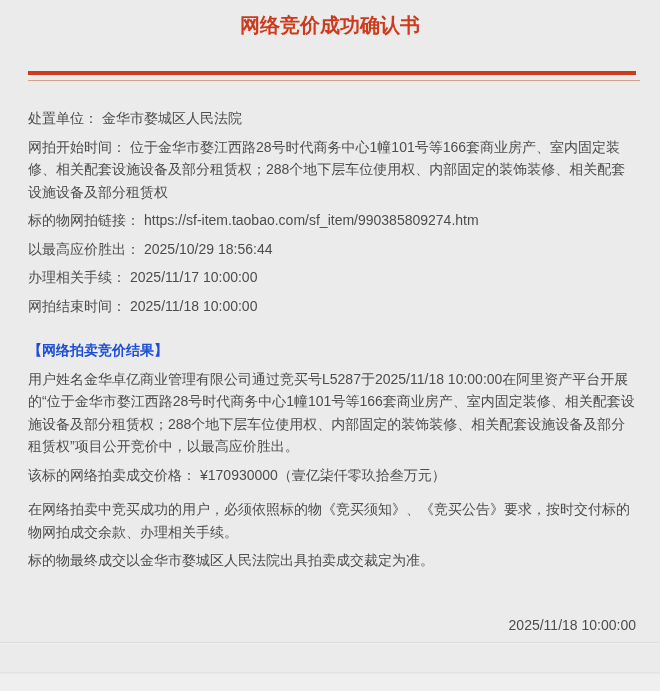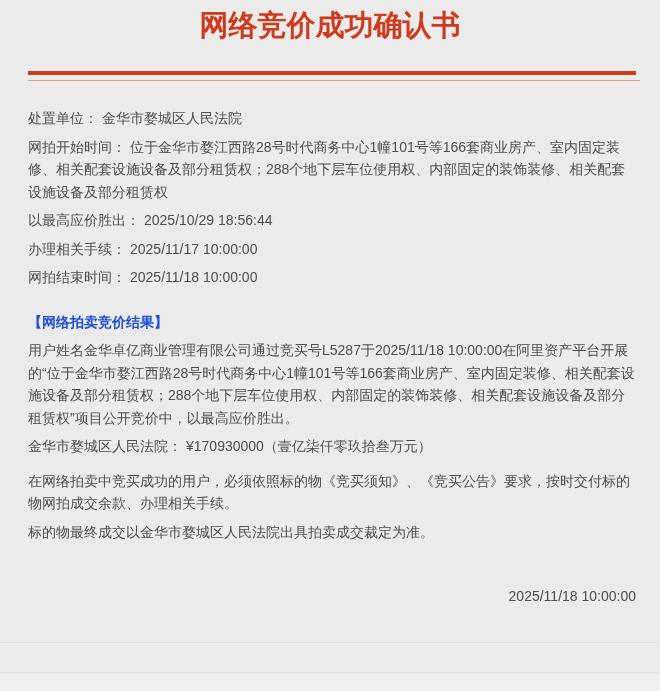--- a/index.html
+++ b/index.html
@@ -6,21 +6,21 @@
   body {
     width: 660px; height: 691px;
     background: #ebebeb;
     font-family: "Liberation Sans", "DejaVu Sans", sans-serif;
     color: #4d4d4d;
     overflow: hidden;
   }
   .page { position: relative; width: 660px; height: 691px; }
   .title {
     margin: 0; padding-top: 12px;
-    font-size: 29px; line-height: 26px;
+    font-size: 20px; line-height: 26px;
     font-weight: bold; text-align: center;
     color: #cd3a1c;
   }
   .rule-thick {
     height: 4px; background: #cd3a1c;
     margin: 33px 24px 0 28px;
   }
   .rule-thin {
     height: 1px; background: #d8a18f;
     margin: 5px 20px 0 28px;
@@ -52,39 +52,42 @@
   <div class="body">
 
     <p>
       <span class="field-label">处置单位：</span><span>金华市婺城区人民法院</span>
     </p>
 
     <p>
       <span class="field-label">网拍开始时间：</span><span>位于金华市婺江西路28号时代商务中心1幢101号等166套商业房产、室内固定装修、相关配套设施设备及部分租赁权；288个地下层车位使用权、内部固定的装饰装修、相关配套设施设备及部分租赁权</span>
     </p>
 
+    <p>
+      <span class="field-label">标的物网拍链接：</span><span>https://sf-item.taobao.com/sf_item/990385809274.htm</span>
+    </p>
 
     <p>
       <span class="field-label">以最高应价胜出：</span><span>2025/10/29 18:56:44</span>
     </p>
 
     <p>
       <span class="field-label">办理相关手续：</span><span>2025/11/17 10:00:00</span>
     </p>
 
     <p>
       <span class="field-label">网拍结束时间：</span><span>2025/11/18 10:00:00</span>
     </p>
 
     <p class="section-heading">【网络拍卖竞价结果】</p>
 
     <p>用户姓名金华卓亿商业管理有限公司通过竞买号L5287于2025/11/18 10:00:00在阿里资产平台开展的“位于金华市婺江西路28号时代商务中心1幢101号等166套商业房产、室内固定装修、相关配套设施设备及部分租赁权；288个地下层车位使用权、内部固定的装饰装修、相关配套设施设备及部分租赁权”项目公开竞价中，以最高应价胜出。</p>
 
     <p>
-      <span class="field-label">金华市婺城区人民法院：</span><span>¥170930000（壹亿柒仟零玖拾叁万元）</span>
+      <span class="field-label">该标的网络拍卖成交价格：</span><span>¥170930000（壹亿柒仟零玖拾叁万元）</span>
     </p>
 
     <p class="note-first">在网络拍卖中竞买成功的用户，必须依照标的物《竞买须知》、《竞买公告》要求，按时交付标的物网拍成交余款、办理相关手续。</p>
 
     <p>标的物最终成交以金华市婺城区人民法院出具拍卖成交裁定为准。</p>
 
     <p class="footer-date">2025/11/18 10:00:00</p>
 
   </div>
 

